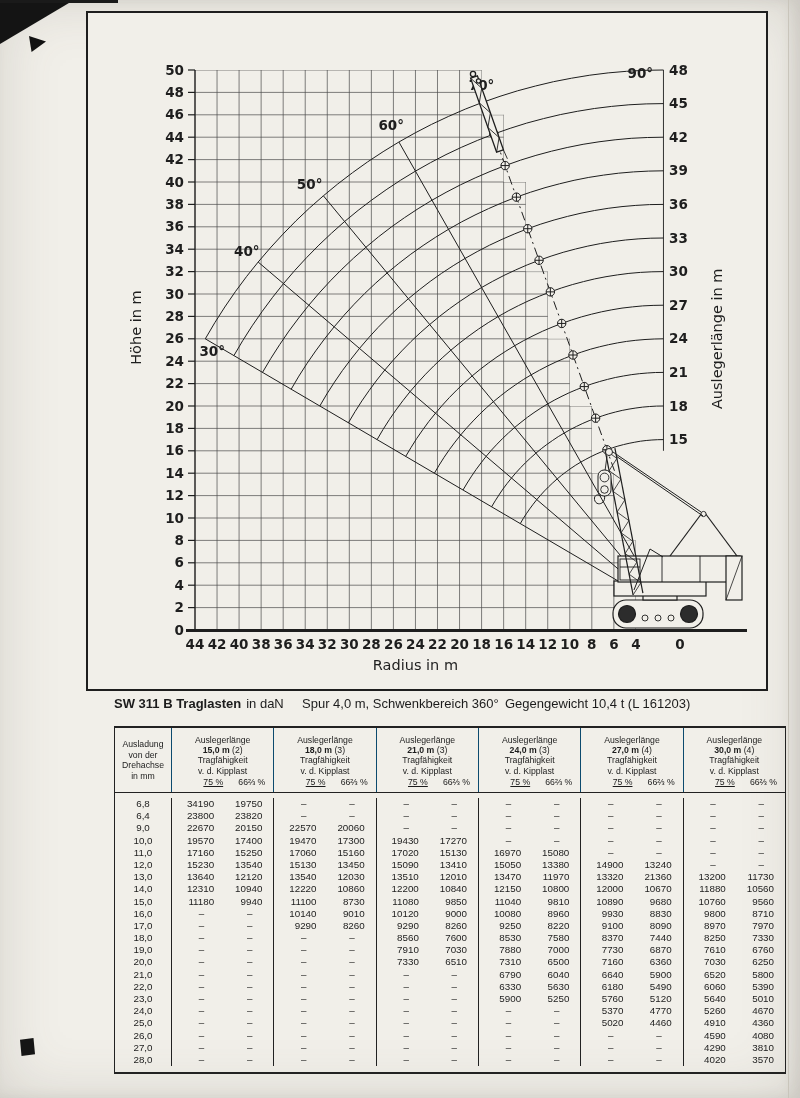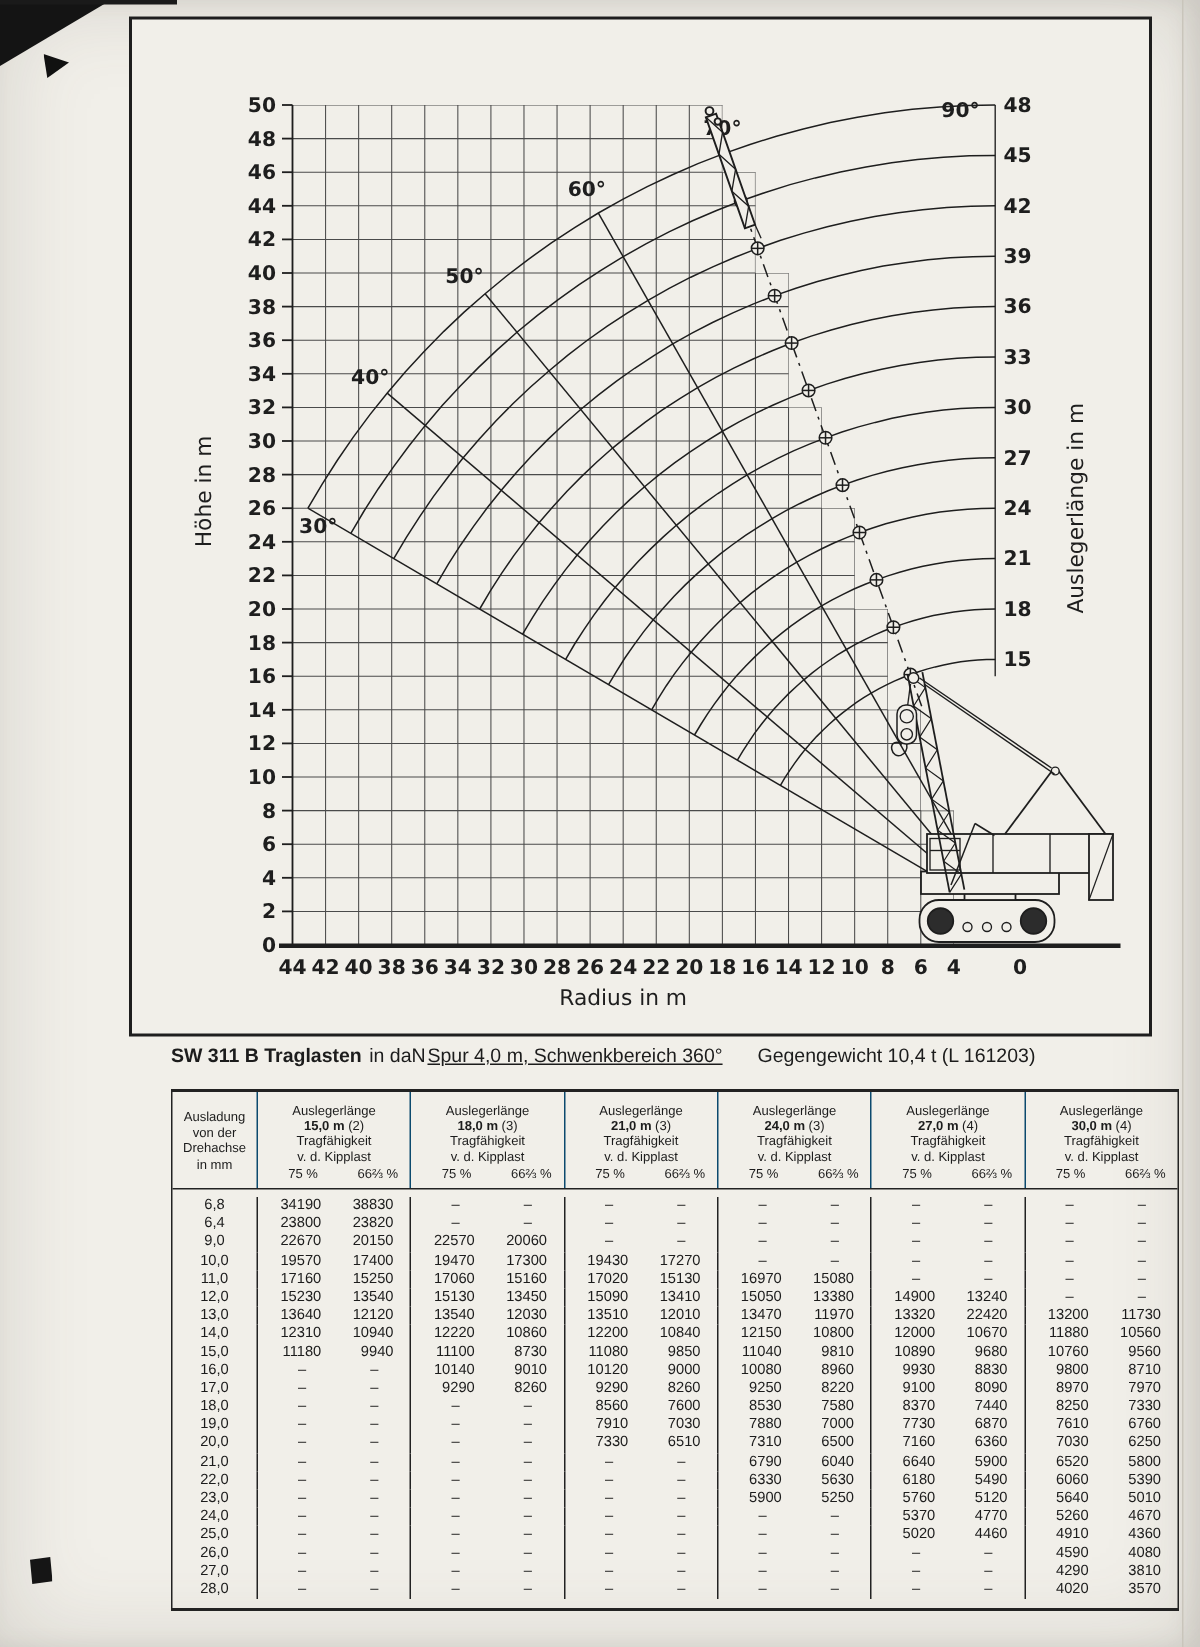--- a/index.html
+++ b/index.html
@@ -21,37 +21,37 @@
     clip-path:polygon(0 10%,90% 0,100% 90%,10% 100%);}
   .edge-line-right{position:absolute;left:788px;top:0;width:1px;height:1098px;background:#c9c5bb;}
 
   .chart-frame{position:absolute;left:86px;top:11px;width:678px;height:676px;
     border:2px solid #1e1e1e;background:#f1efe9;}
   #chart-svg{position:absolute;left:0;top:0;}
 
   .title-row{position:absolute;left:114px;top:696px;width:670px;font-size:13px;white-space:nowrap;}
   .t-model{font-weight:bold;}
   .t-unit{margin-left:5px;}
-  .t-spec1{position:absolute;left:171px;top:0;text-decoration:underline;}
+  .t-spec1{position:absolute;left:188px;top:0;}
   .t-spec2{position:absolute;left:391px;top:0;}
 
   
   .tbl{position:absolute;left:114px;top:726px;width:670px;
     border-top:2px solid #222;border-bottom:2px solid #222;
     border-left:1px solid #222;border-right:1px solid #222;
     font-size:9.8px;}
   .thead{display:flex;height:64px;border-bottom:1.5px solid #222;}
   .th-col0{width:56px;flex:0 0 56px;display:flex;flex-direction:column;justify-content:center;
     text-align:center;font-size:8.7px;line-height:10.5px;}
   .th-group{flex:1 1 0;border-left:1px solid #0c4a6e;display:flex;flex-direction:column;
     justify-content:center;text-align:center;font-size:8.7px;line-height:10.3px;padding-top:2px;}
   .th-group .len{font-weight:bold;}
   .subrow{display:flex;margin-top:1px;}
   .subrow span{flex:1 1 0;font-size:8.7px;}
-  .sub-a{text-align:center;padding-left:9px;}
+  .sub-a{text-align:right;padding-left:9px;text-decoration:underline;}
   .sub-b{text-align:right;padding-right:8px;}
   .tbody{padding:5px 0 6px 0;}
   .trow{display:flex;height:12.2px;line-height:12.2px;}
   .td-col0{width:56px;flex:0 0 56px;text-align:center;}
   .td-group{flex:1 1 0;display:flex;border-left:1px solid #222;height:100%;}
   .td-cell{flex:1 1 0;text-align:right;padding-right:6px;}
   .td-cell.second{padding-right:11px;}
   .td-cell.dash{padding-right:16px;}
   .td-cell.second.dash{padding-right:21px;}
 </style>
@@ -399,21 +399,21 @@
           <span class="sub-a">75 %</span>
           <span class="sub-b">66⅔ %</span>
         </div>
       </div>
     </div>
     <div class="tbody">
       <div class="trow">
         <div class="td-col0">6,8</div>
         <div class="td-group">
           <div class="td-cell">34190</div>
-          <div class="td-cell second">38830</div>
+          <div class="td-cell second">19750</div>
         </div>
         <div class="td-group">
           <div class="td-cell dash">–</div>
           <div class="td-cell second dash">–</div>
         </div>
         <div class="td-group">
           <div class="td-cell dash">–</div>
           <div class="td-cell second dash">–</div>
         </div>
         <div class="td-group">
@@ -577,21 +577,21 @@
         <div class="td-group">
           <div class="td-cell">13510</div>
           <div class="td-cell second">12010</div>
         </div>
         <div class="td-group">
           <div class="td-cell">13470</div>
           <div class="td-cell second">11970</div>
         </div>
         <div class="td-group">
           <div class="td-cell">13320</div>
-          <div class="td-cell second">22420</div>
+          <div class="td-cell second">21360</div>
         </div>
         <div class="td-group">
           <div class="td-cell">13200</div>
           <div class="td-cell second">11730</div>
         </div>
       </div>
       <div class="trow">
         <div class="td-col0">14,0</div>
         <div class="td-group">
           <div class="td-cell">12310</div>

